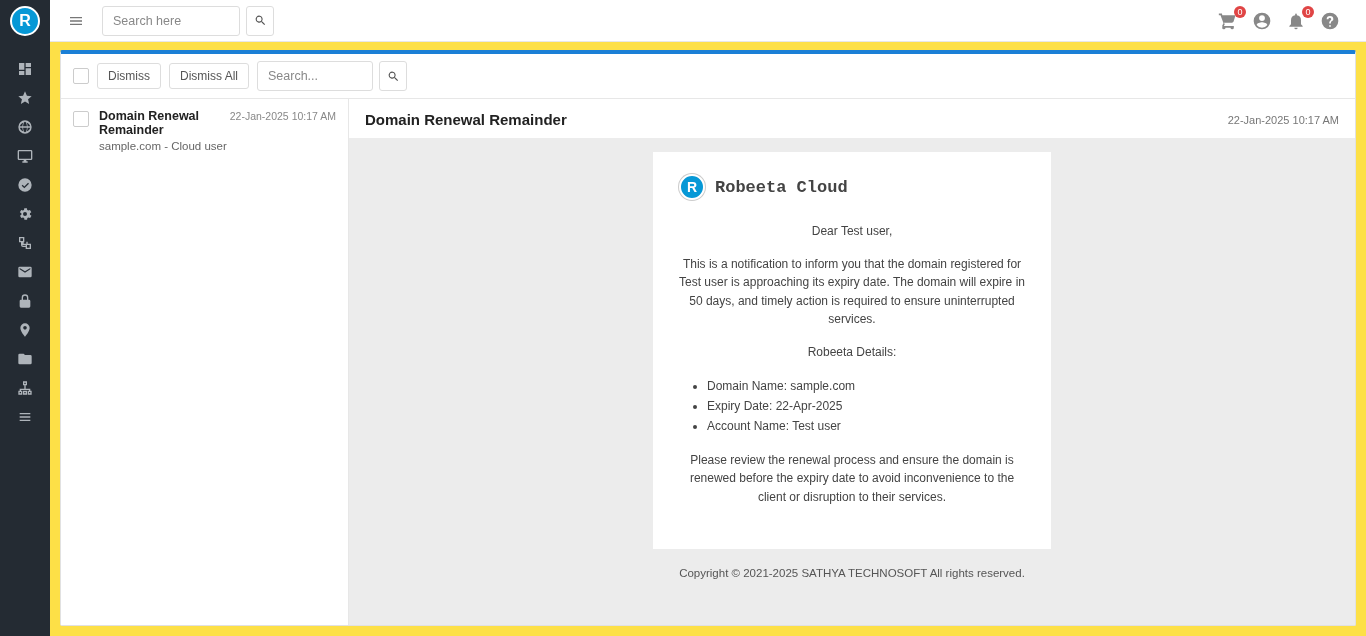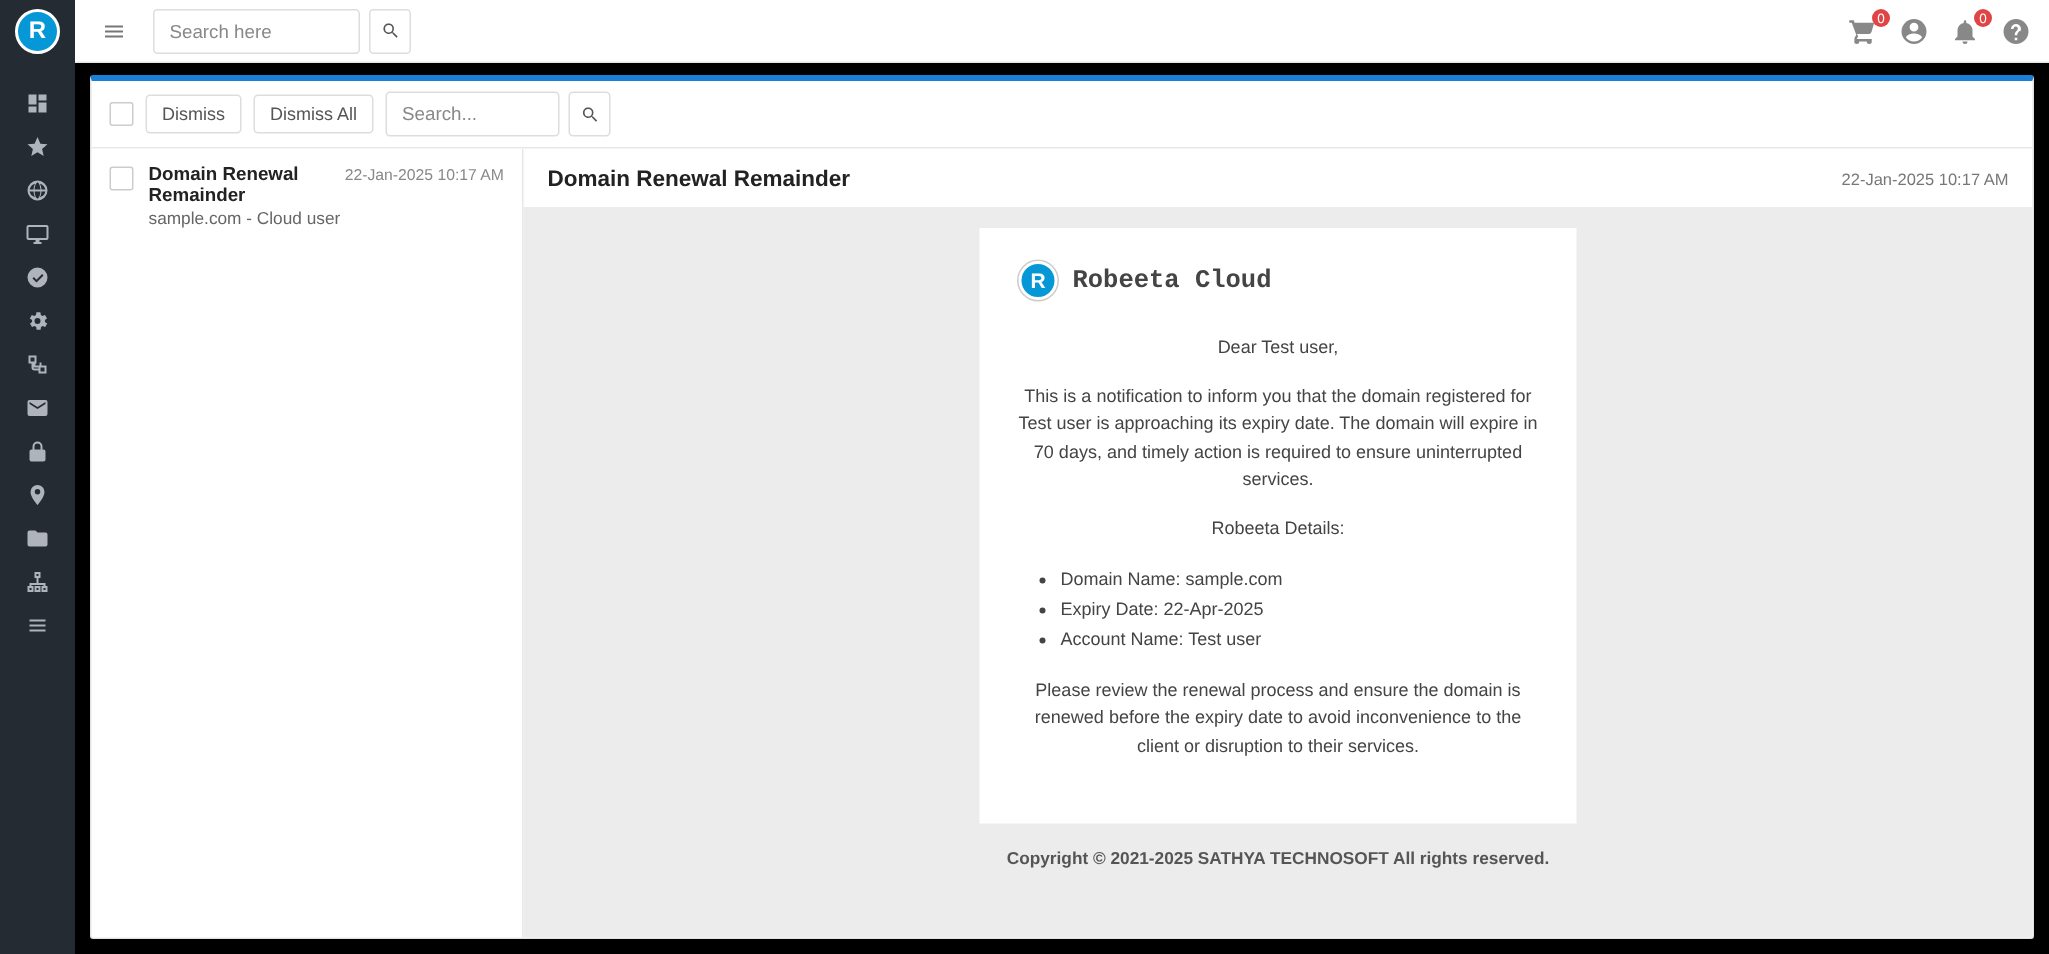--- a/index.html
+++ b/index.html
@@ -5,33 +5,33 @@
 * { box-sizing: border-box; margin: 0; padding: 0; }
 body { font-family: -apple-system, BlinkMacSystemFont, "Segoe UI", Helvetica, Arial, sans-serif; font-size: 13px; color: #333; background: #fff; width: 1366px; height: 636px; overflow: hidden; }
 
 
 .sidebar { position: absolute; left: 0; top: 0; width: 50px; height: 636px; background: #242b33; display: flex; flex-direction: column; align-items: center; padding-top: 6px; }
 .sidebar .logo { width: 30px; height: 30px; border-radius: 50%; background: #0698d6; display: flex; align-items: center; justify-content: center; color: #fff; font-weight: bold; font-size: 16px; margin-bottom: 18px; border: 2px solid #fff; }
 .sidebar .nav-item { width: 50px; height: 29px; display: flex; align-items: center; justify-content: center; color: #aeb4ba; cursor: pointer; }
 .sidebar .nav-item svg { width: 16px; height: 16px; fill: #aeb4ba; }
 
 
-.topbar { position: absolute; left: 50px; top: 0; right: 0; height: 42px; background: #fff; border-bottom: 1px solid #e7e7e7; display: flex; align-items: center; padding: 0 10px 0 14px; }
+.topbar { position: absolute; left: 50px; top: 0; right: 0; height: 42px; background: #fff; border-bottom: 1px solid #e7e7e7; display: flex; align-items: center; padding: 0 24px 0 14px; }
 .hamburger { width: 24px; height: 24px; display: flex; align-items: center; justify-content: center; color: #777; cursor: pointer; margin-right: 14px; }
 .search-wrap { display: flex; align-items: center; }
 .search-wrap input { width: 138px; height: 30px; border: 1px solid #ddd; border-radius: 3px; padding: 0 10px; font-size: 12.5px; color: #333; outline: none; }
 .search-wrap input::placeholder { color: #888; }
 .search-btn { width: 28px; height: 30px; border: 1px solid #ddd; border-radius: 3px; background: #fff; margin-left: 6px; display: flex; align-items: center; justify-content: center; cursor: pointer; color: #555; }
 .topbar-right { margin-left: auto; display: flex; align-items: center; gap: 10px; }
 .top-icon { position: relative; width: 24px; height: 24px; display: flex; align-items: center; justify-content: center; color: #7e7e7e; cursor: pointer; }
 .top-icon svg { width: 20px; height: 20px; fill: #888; }
 .badge { position: absolute; top: -3px; right: -6px; background: #e04545; color: #fff; font-size: 9px; min-width: 12px; height: 12px; border-radius: 6px; display: flex; align-items: center; justify-content: center; padding: 0 3px; }
 
 
-.main { position: absolute; left: 50px; top: 42px; right: 0; bottom: 0; background: #000000; padding: 8px 10px 10px 10px; }
+.main { position: absolute; left: 50px; top: 42px; right: 0; bottom: 0; background: #fde047; padding: 8px 10px 10px 10px; }
 .panel { border: 1px solid #e1e1e1; border-top: 4px solid #1b7fd6; border-radius: 2px; height: 100%; background: #fff; display: flex; flex-direction: column; }
 .toolbar { height: 45px; border-bottom: 1px solid #e7e7e7; display: flex; align-items: center; padding: 0 12px; gap: 8px; }
 .chk { width: 16px; height: 16px; border: 1px solid #ccc; border-radius: 2px; background: #fff; cursor: pointer; }
 .btn { height: 26px; padding: 0 10px; border: 1px solid #ddd; border-radius: 3px; background: #fff; font-size: 12px; color: #555; cursor: pointer; display: flex; align-items: center; }
 .toolbar .search-wrap input { width: 116px; }
 
 .content { flex: 1; display: flex; overflow: hidden; }
 .list { width: 288px; border-right: 1px solid #e7e7e7; background: #fff; overflow-y: auto; }
 .list-item { padding: 10px 12px 10px 12px; display: flex; gap: 10px; cursor: pointer; }
 .list-item .chk { margin-top: 2px; flex-shrink: 0; }
@@ -47,21 +47,21 @@
 .detail-time { margin-left: auto; font-size: 11px; color: #777; }
 .detail-body { flex: 1; background: #ececec; padding: 14px 14px 24px 14px; }
 .email-card { width: 398px; margin: 0 auto; background: #fff; padding: 22px 26px 28px 26px; }
 .email-logo-row { display: flex; align-items: center; gap: 10px; margin-bottom: 22px; }
 .email-logo { width: 26px; height: 26px; border-radius: 50%; background: #0698d6; display: flex; align-items: center; justify-content: center; color: #fff; font-weight: bold; font-size: 14px; border: 2px solid #fff; box-shadow: 0 0 0 1px #ccc; }
 .email-brand { font-size: 17px; font-weight: 600; color: #444; font-family: Liberation Mono, monospace; }
 .email-p { font-size: 12px; color: #444; line-height: 1.55; margin-bottom: 14px; text-align: center; }
 .email-card ul { padding-left: 28px; margin-bottom: 14px; }
 .email-card li { font-size: 12px; color: #444; line-height: 1.7; }
 .email-footer { width: 398px; margin: 16px auto 0 auto; text-align: center; }
-.email-footer p { font-size: 11.5px; color: #555; line-height: 1.5; margin-bottom: 12px; font-weight: bold; }
+.email-footer p { font-size: 11.5px; color: #555; line-height: 1.5; margin-bottom: 12px; }
 </style>
 </head>
 <body>
 
 <div class="sidebar">
   <div class="logo">R</div>
   <div class="nav-item">
       <svg viewBox="0 0 24 24">
         <path d="M3 13h8V3H3v10zm0 8h8v-6H3v6zm10 0h8V11h-8v10zm0-18v6h8V3h-8z"></path>
       </svg>
@@ -203,21 +203,21 @@
           <span class="detail-title">Domain Renewal Remainder</span>
           <span class="detail-time">22-Jan-2025 10:17 AM</span>
         </div>
         <div class="detail-body">
           <div class="email-card">
             <div class="email-logo-row">
               <div class="email-logo">R</div>
               <span class="email-brand">Robeeta Cloud</span>
             </div>
             <p class="email-p">Dear Test user,</p>
-            <p class="email-p">This is a notification to inform you that the domain registered for Test user is approaching its expiry date. The domain will expire in 70 days, and timely action is required to ensure uninterrupted services.</p>
+            <p class="email-p">This is a notification to inform you that the domain registered for Test user is approaching its expiry date. The domain will expire in 50 days, and timely action is required to ensure uninterrupted services.</p>
             <p class="email-p">Robeeta Details:</p>
             <ul>
               <li>Domain Name: sample.com</li>
               <li>Expiry Date: 22-Apr-2025</li>
               <li>Account Name: Test user</li>
             </ul>
             <p class="email-p">Please review the renewal process and ensure the domain is renewed before the expiry date to avoid inconvenience to the client or disruption to their services.</p>
           </div>
           <div class="email-footer">
             <p>Copyright © 2021-2025 SATHYA TECHNOSOFT All rights reserved.</p>

